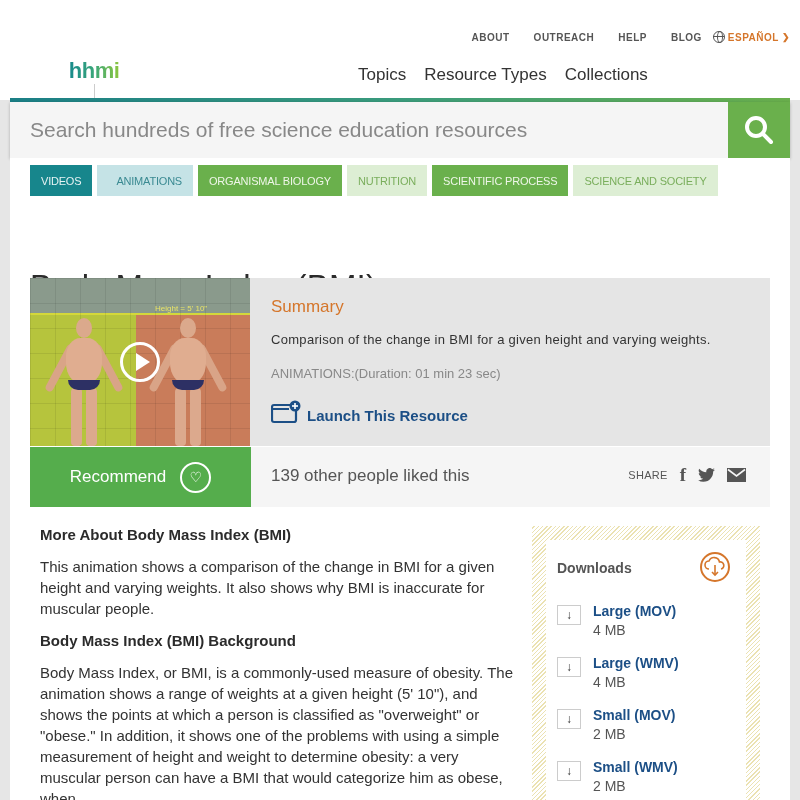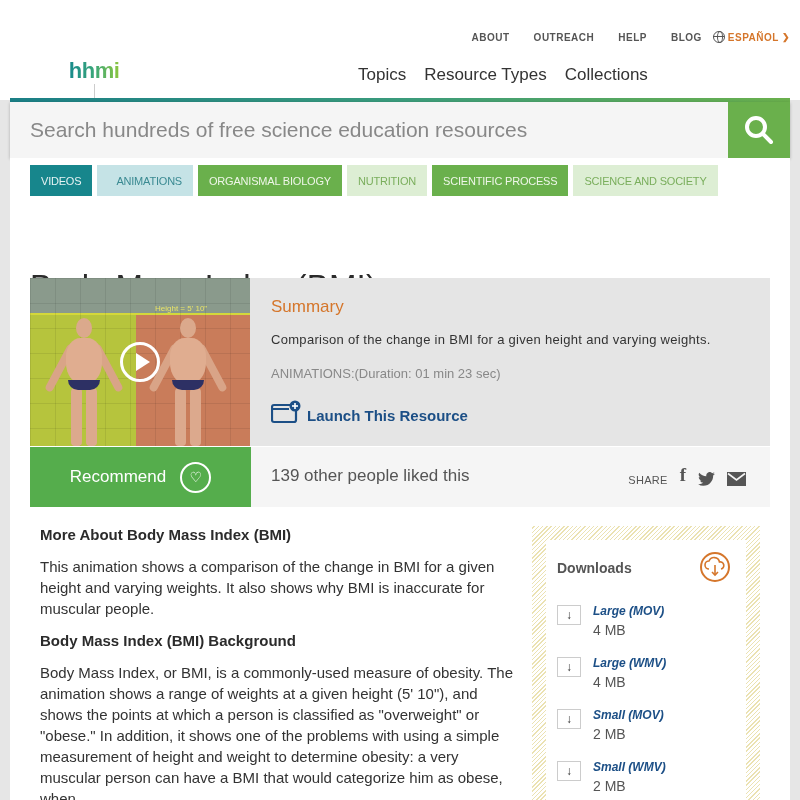--- a/index.html
+++ b/index.html
@@ -66,36 +66,36 @@
   .summary { position: absolute; left: 241px; top: 0; width: 499px; height: 168px; }
   .summary h3 { position: absolute; left: 0; top: 19px; font-size: 17px; font-weight: normal; color: #d5762b; }
   .summary .desc { position: absolute; left: 0; top: 54px; font-size: 13px; color: #333; letter-spacing: 0.3px; }
   .summary .meta { position: absolute; left: 0; top: 88px; font-size: 13px; color: #888; }
   .summary .launch { position: absolute; left: 0; top: 122px; display: flex; align-items: flex-end; gap: 6px; font-size: 15px; font-weight: bold; color: #1c4f86; text-decoration: none; }
 
   .social { position: absolute; left: 20px; top: 289px; width: 740px; height: 60px; background: #f5f5f5; padding-left: 44px; }
   .recommend { position: absolute; left: 0; top: 0; width: 221px; height: 60px; background: #55ad4c; display: flex; align-items: center; justify-content: center; gap: 14px; color: #fff; font-size: 17px; }
   .recommend .heart { width: 31px; height: 31px; border: 2px solid #fff; border-radius: 50%; display: flex; align-items: center; justify-content: center; font-size: 14px; }
   .likes { position: absolute; left: 241px; top: 19px; font-size: 17px; color: #555; }
-  .share { position: absolute; right: 24px; top: 17px; display: flex; align-items: flex-end; gap: 12px; }
+  .share { position: absolute; right: 24px; top: 17px; display: flex; align-items: center; gap: 12px; }
   .share .lbl { font-size: 11px; color: #555; letter-spacing: 0.3px; }
   .share .icon { color: #555; font-size: 17px; font-weight: bold; }
 
   .article { position: absolute; left: 30px; top: 368px; width: 480px; }
   .article h4 { font-size: 15px; font-weight: bold; color: #2b2b2b; margin-bottom: 13px; }
   .article p { font-size: 15px; line-height: 21px; color: #333; margin-bottom: 13px; }
 
   .downloads { position: absolute; left: 522px; top: 368px; width: 228px; height: 300px; padding: 14px; background: repeating-linear-gradient(-45deg, #fff 0 2px, #ebe2b2 2px 3px); }
   .downloads .inner { background: #fff; width: 100%; height: 100%; padding: 20px 10px 0 11px; position: relative; }
   .downloads h5 { font-size: 14px; font-weight: bold; color: #555; }
   .downloads .dl-icon { position: absolute; right: 16px; top: 12px; width: 30px; height: 30px; border: 2px solid #d5762b; border-radius: 50%; display: flex; align-items: center; justify-content: center; }
   .dl-list { margin-top: 26px; }
   .dl-item { display: flex; gap: 12px; margin-bottom: 14px; }
   .dl-item .box { width: 24px; height: 20px; border: 1px solid #ccc; display: flex; align-items: center; justify-content: center; font-size: 12px; color: #333; margin-top: 3px; }
-  .dl-item .name { font-size: 12px; font-weight: bold; color: #1c4f86; line-height: 18px; font-style: italic; }
+  .dl-item .name { font-size: 14px; font-weight: bold; color: #1c4f86; line-height: 18px; }
   .dl-item .size { font-size: 14px; color: #555; line-height: 20px; }
 </style>
 </head>
 <body>
 
 <div class="header">
   <nav class="utility-nav">
     <a href="#">ABOUT</a>
     <a href="#">OUTREACH</a>
     <a href="#">HELP</a>

